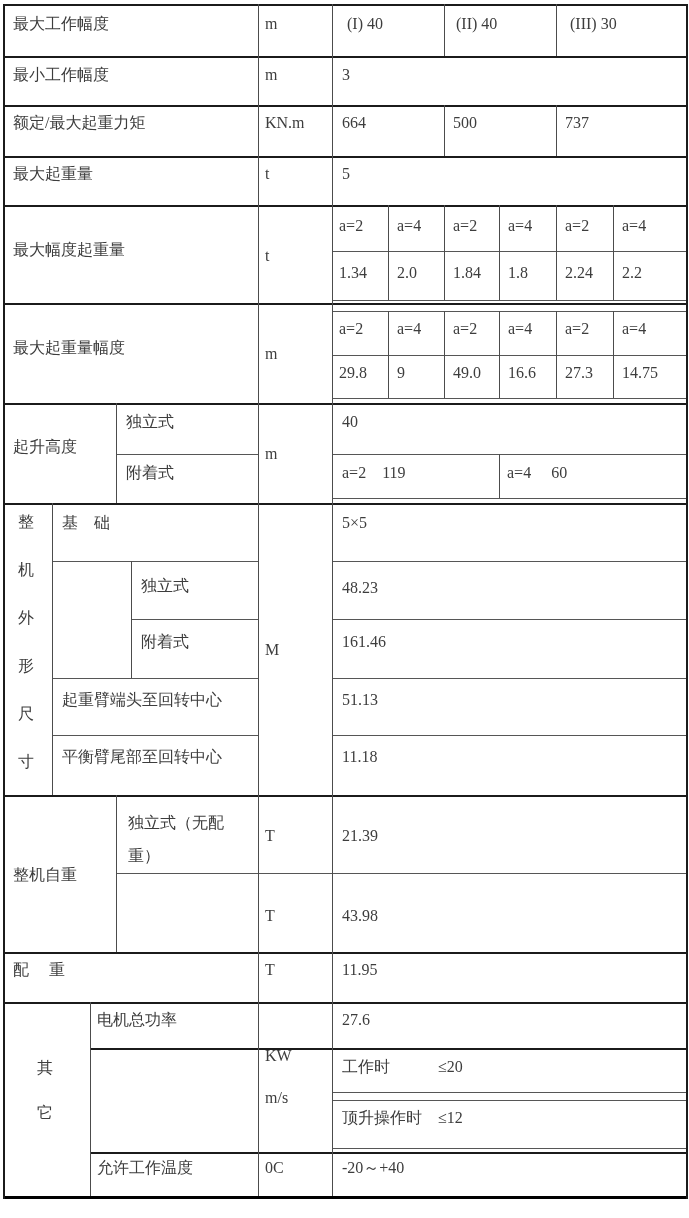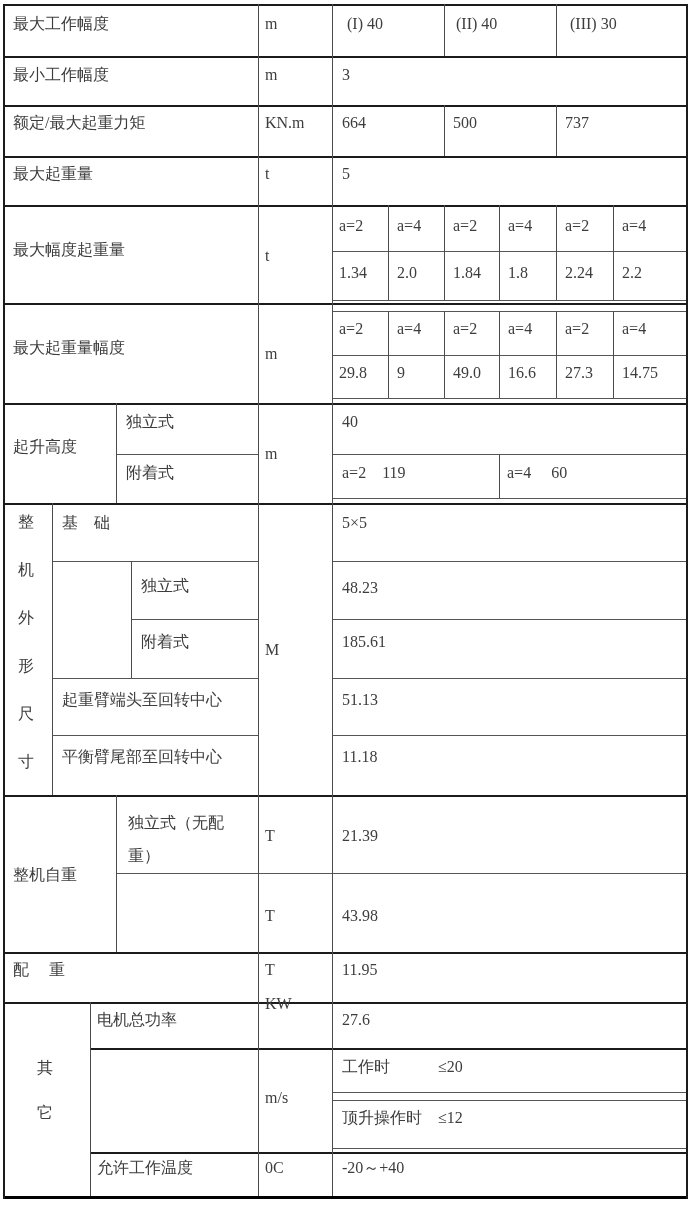--- a/index.html
+++ b/index.html
@@ -146,41 +146,41 @@
   <div class="t" style="left:18px;top:608px">外</div>
   <div class="t" style="left:18px;top:656px">形</div>
   <div class="t" style="left:18px;top:704px">尺</div>
   <div class="t" style="left:18px;top:752px">寸</div>
   <div class="t" style="left:62px;top:513px">基　础</div>
   <div class="t" style="left:342px;top:513px">5×5</div>
   <div class="t" style="left:141px;top:576px">独立式</div>
   <div class="t" style="left:141px;top:632px">附着式</div>
   <div class="t" style="left:265px;top:640px">M</div>
   <div class="t" style="left:342px;top:578px">48.23</div>
-  <div class="t" style="left:342px;top:632px">185.61</div>
+  <div class="t" style="left:342px;top:632px">161.46</div>
   <div class="t" style="left:62px;top:690px">起重臂端头至回转中心</div>
   <div class="t" style="left:342px;top:690px">51.13</div>
   <div class="t" style="left:62px;top:747px">平衡臂尾部至回转中心</div>
   <div class="t" style="left:342px;top:747px">11.18</div>
 
   <div class="t" style="left:13px;top:865px">整机自重</div>
   <div class="t wrap" style="left:128px;top:806px;width:104px;line-height:33px">独立式（无配重）</div>
   <div class="t" style="left:265px;top:826px">T</div>
   <div class="t" style="left:342px;top:826px">21.39</div>
   <div class="t" style="left:265px;top:906px">T</div>
   <div class="t" style="left:342px;top:906px">43.98</div>
 
   <div class="t" style="left:13px;top:960px">配　 重</div>
   <div class="t" style="left:265px;top:960px">T</div>
   <div class="t" style="left:342px;top:960px">11.95</div>
 
   <div class="t" style="left:37px;top:1058px">其</div>
   <div class="t" style="left:37px;top:1103px">它</div>
   <div class="t" style="left:97px;top:1010px">电机总功率</div>
-  <div class="t" style="left:265px;top:994px">KW</div>
+  <div class="t" style="left:265px;top:1046px">KW</div>
   <div class="t" style="left:342px;top:1010px">27.6</div>
   <div class="t" style="left:265px;top:1088px">m/s</div>
   <div class="t" style="left:342px;top:1057px">工作时　　　≤20</div>
   <div class="t" style="left:342px;top:1108px">顶升操作时　≤12</div>
   <div class="t" style="left:97px;top:1158px">允许工作温度</div>
   <div class="t" style="left:265px;top:1158px">0C</div>
   <div class="t" style="left:342px;top:1158px">-20～+40</div>
 
 </div>
 

